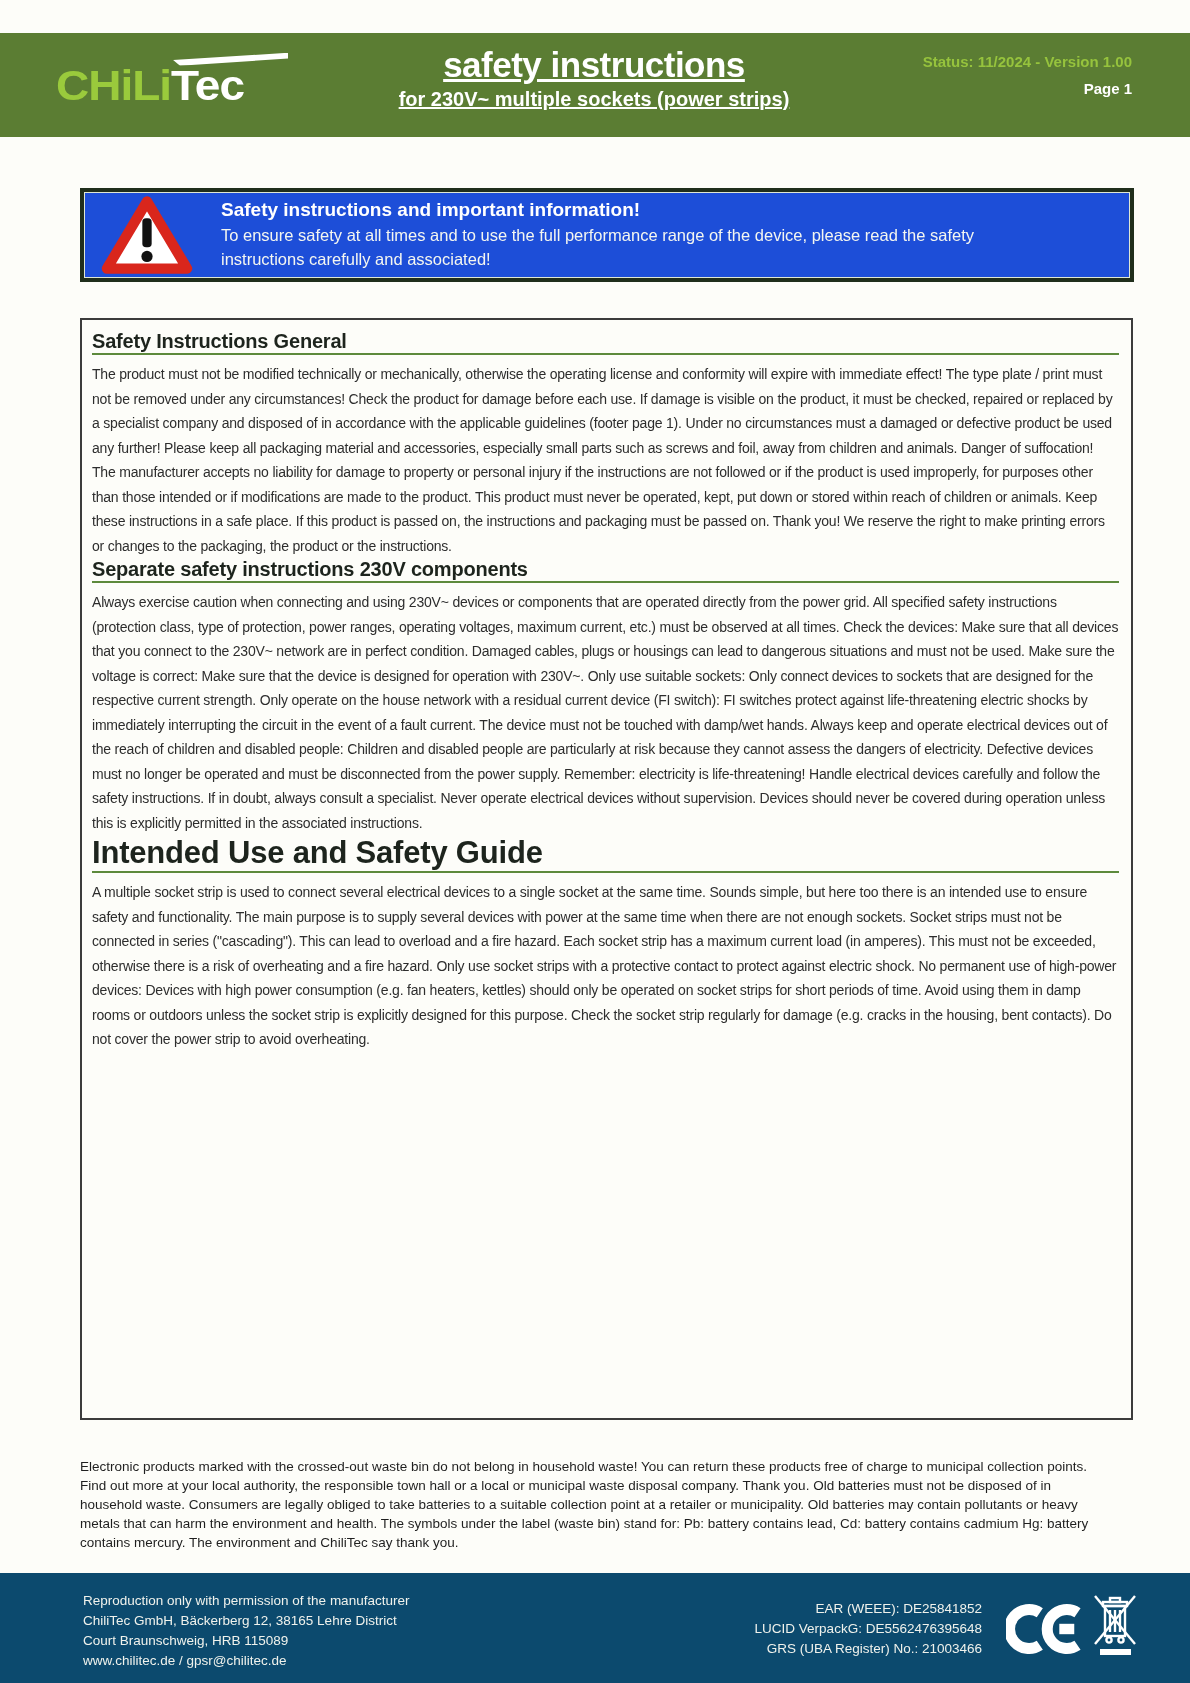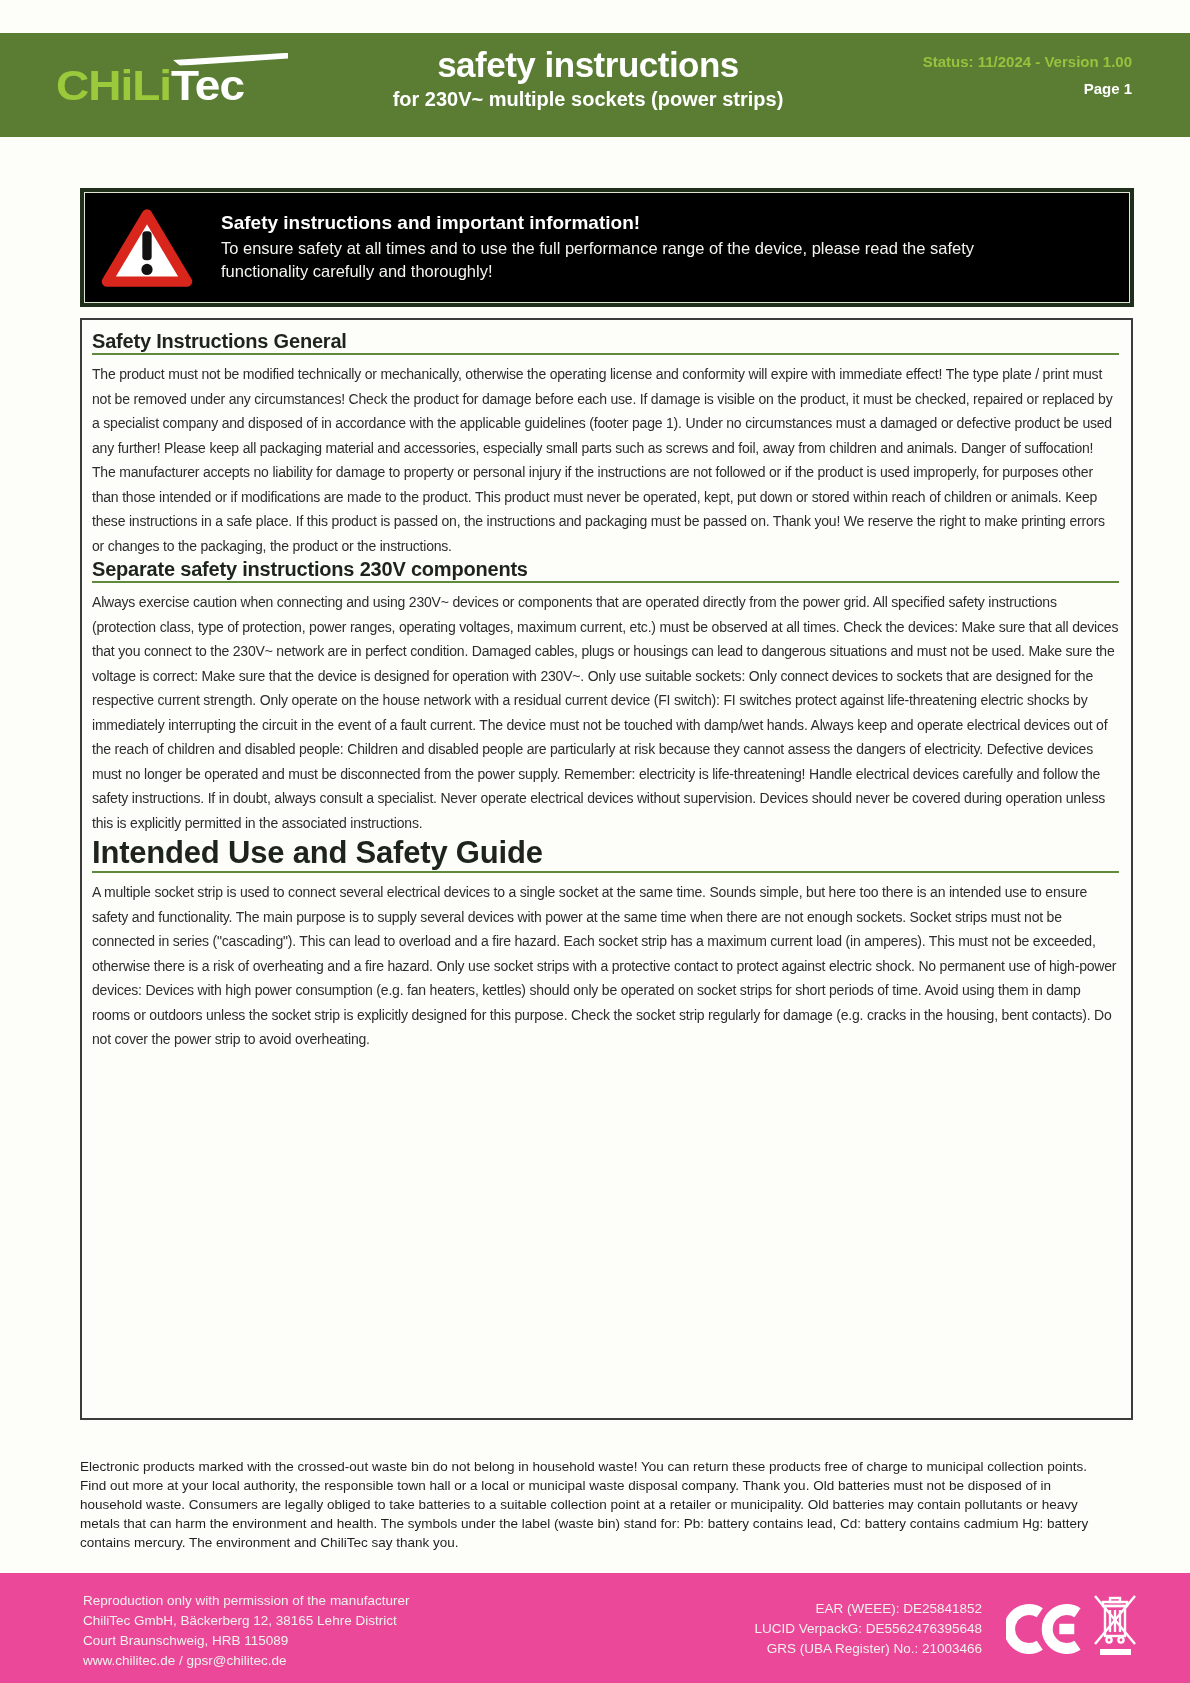--- a/index.html
+++ b/index.html
@@ -21,32 +21,32 @@
     line-height:1;
   }
   .logo .p1{color:#9aca3c;transform:scaleY(.92);}
   .logo .p2{color:#ffffff;position:relative;transform:scaleY(.92);}
   .logo .swoosh{
     position:absolute;left:2px;top:-12px;width:115px;height:14px;
     background:#ffffff;
     clip-path:polygon(0 55%,100% 0,100% 45%,6% 100%);
   }
   .title-block{
-    position:absolute;left:7px;top:12px;width:1162px;text-align:center;color:#ffffff;
+    position:absolute;left:13px;top:12px;width:1162px;text-align:center;color:#ffffff;text-decoration:underline;
   }
   .title-block .title{font-size:35px;font-weight:bold;letter-spacing:-0.5px;}
   .title-block .subtitle{font-size:20px;font-weight:bold;margin-top:3px;}
   .header-meta{position:absolute;right:58px;top:20px;text-align:right;margin-left:48px;}
   .header-meta .status{color:#96c33d;font-weight:bold;font-size:15px;}
   .header-meta .page{color:#ffffff;font-weight:bold;font-size:15px;margin-top:10px;}
 
   
   .warning{
-    position:absolute;left:84px;top:192px;width:1046px;height:111px;
-    background:#000000;border:1px solid #dfe7d4;
+    position:absolute;left:84px;top:192px;width:1046px;height:86px;
+    background:#1d4ed8;border:1px solid #dfe7d4;
     box-shadow:0 0 0 4px #202e1c;
     display:flex;align-items:center;box-sizing:border-box;
   }
   .warning .tri{flex:0 0 auto;margin-left:14px;}
   .warning .wtext{margin-left:26px;color:#f4f6f0;}
   .warning .wtext h3{margin:0 0 3px 0;font-size:19px;color:#ffffff;}
   .warning .wtext p{margin:0;font-size:16.5px;line-height:1.4;max-width:840px;}
 
   
   .mainbox{
@@ -68,21 +68,21 @@
 
   
   .disposal{
     position:absolute;left:80px;top:1443px;width:1032px;
     font-size:13.5px;line-height:19px;color:#1f1f1f;
   }
 
   
   .footer{
     position:absolute;left:0;top:1573px;width:1190px;height:110px;
-    background:#ec4899;color:#ffffff;
+    background:#0c4a6e;color:#ffffff;
   }
   .footer .fleft{
     position:absolute;left:83px;top:18px;font-size:13.5px;line-height:20px;color:#f0f2ec;
   }
   .footer .fright{
     position:absolute;right:208px;top:26px;text-align:right;
     font-size:13.5px;line-height:20px;color:#f0f2ec;
   }
   .footer .ce{position:absolute;right:106px;top:30px;}
   .footer .bin{position:absolute;right:52px;top:22px;}
@@ -106,21 +106,21 @@
 </div>
 
 <div class="warning">
   <svg class="tri" width="96" height="84" viewBox="0 0 100 90">
     <path d="M50 9 L93 81 L7 81 Z" fill="#ffffff" stroke="#d9261c" stroke-width="11" stroke-linejoin="round"></path>
     <rect x="45" y="27" width="10" height="31" rx="4" fill="#111111"></rect>
     <circle cx="50" cy="68" r="6" fill="#111111"></circle>
   </svg>
   <div class="wtext">
     <h3>Safety instructions and important information!</h3>
-    <p>To ensure safety at all times and to use the full performance range of the device, please read the safety functionality carefully and thoroughly!</p>
+    <p>To ensure safety at all times and to use the full performance range of the device, please read the safety instructions carefully and associated!</p>
   </div>
 </div>
 
 <div class="mainbox">
   <h2>Safety Instructions General</h2>
   <p class="body">The product must not be modified technically or mechanically, otherwise the operating license and conformity will expire with immediate effect! The type plate / print must not be removed under any circumstances! Check the product for damage before each use. If damage is visible on the product, it must be checked, repaired or replaced by a specialist company and disposed of in accordance with the applicable guidelines (footer page 1). Under no circumstances must a damaged or defective product be used any further! Please keep all packaging material and accessories, especially small parts such as screws and foil, away from children and animals. Danger of suffocation! The manufacturer accepts no liability for damage to property or personal injury if the instructions are not followed or if the product is used improperly, for purposes other than those intended or if modifications are made to the product. This product must never be operated, kept, put down or stored within reach of children or animals. Keep these instructions in a safe place. If this product is passed on, the instructions and packaging must be passed on. Thank you! We reserve the right to make printing errors or changes to the packaging, the product or the instructions.</p>
 
   <h2 class="sec2">Separate safety instructions 230V components</h2>
   <p class="body">Always exercise caution when connecting and using 230V~ devices or components that are operated directly from the power grid. All specified safety instructions (protection class, type of protection, power ranges, operating voltages, maximum current, etc.) must be observed at all times. Check the devices: Make sure that all devices that you connect to the 230V~ network are in perfect condition. Damaged cables, plugs or housings can lead to dangerous situations and must not be used. Make sure the voltage is correct: Make sure that the device is designed for operation with 230V~. Only use suitable sockets: Only connect devices to sockets that are designed for the respective current strength. Only operate on the house network with a residual current device (FI switch): FI switches protect against life-threatening electric shocks by immediately interrupting the circuit in the event of a fault current. The device must not be touched with damp/wet hands. Always keep and operate electrical devices out of the reach of children and disabled people: Children and disabled people are particularly at risk because they cannot assess the dangers of electricity. Defective devices must no longer be operated and must be disconnected from the power supply. Remember: electricity is life-threatening! Handle electrical devices carefully and follow the safety instructions. If in doubt, always consult a specialist. Never operate electrical devices without supervision. Devices should never be covered during operation unless this is explicitly permitted in the associated instructions.</p>
 

